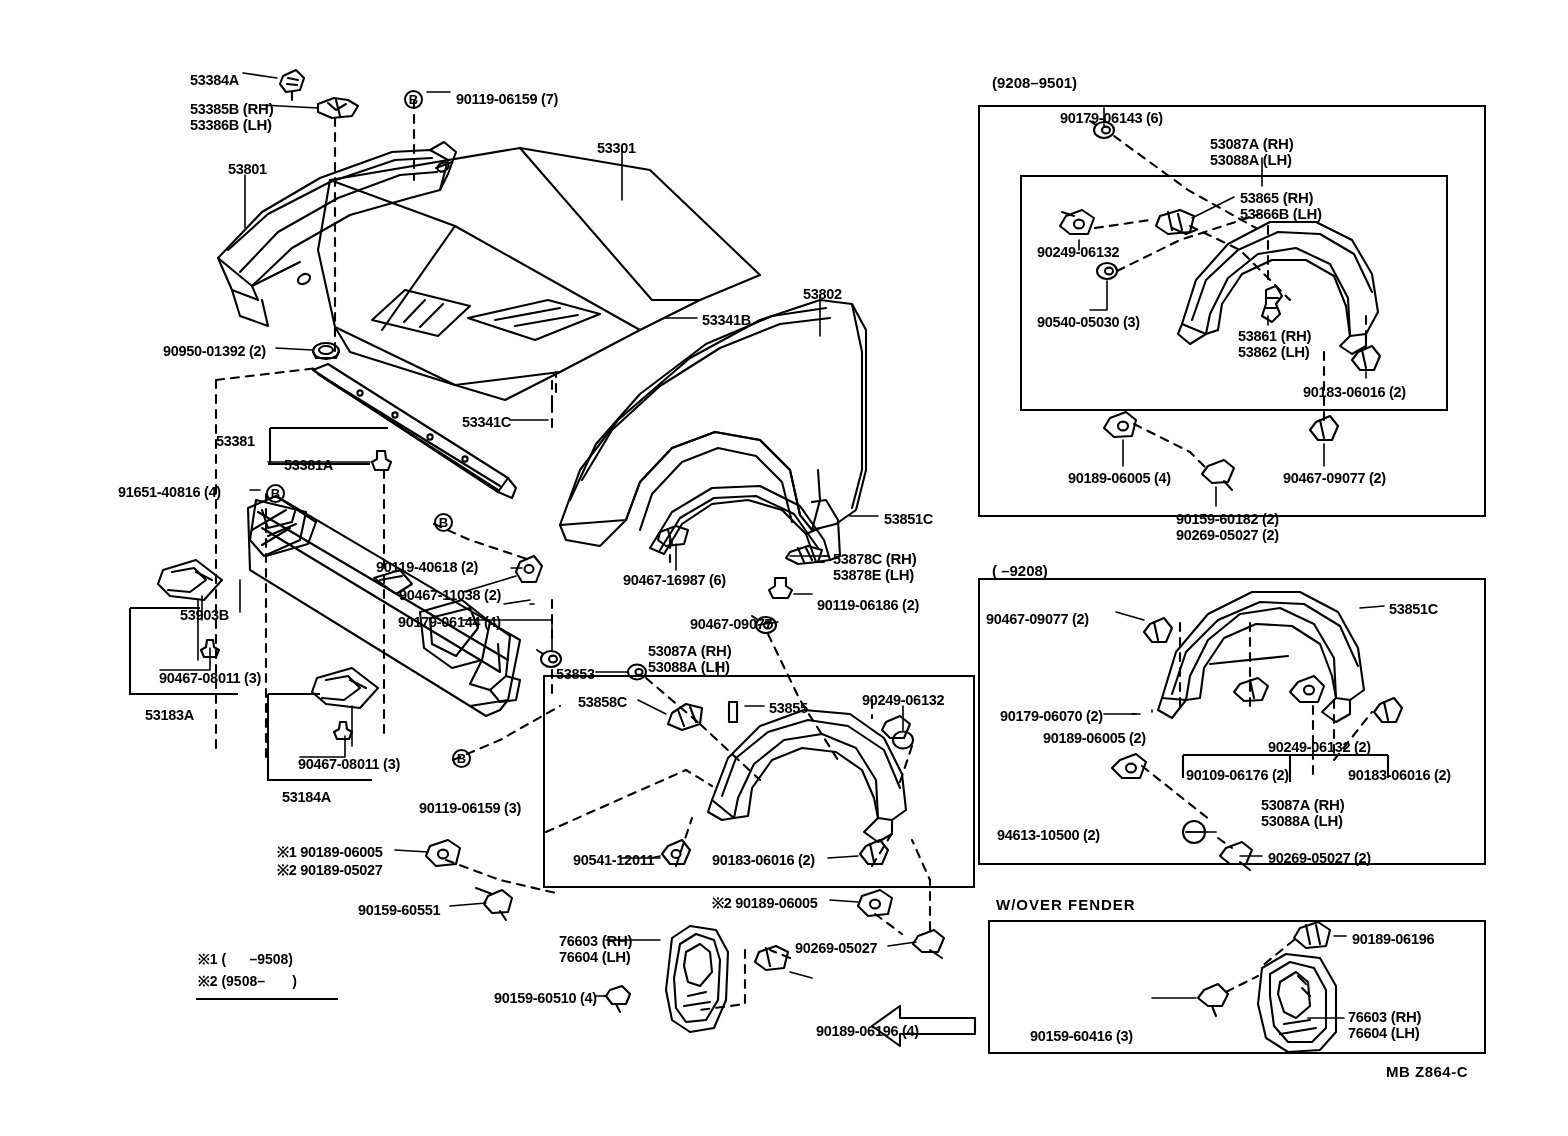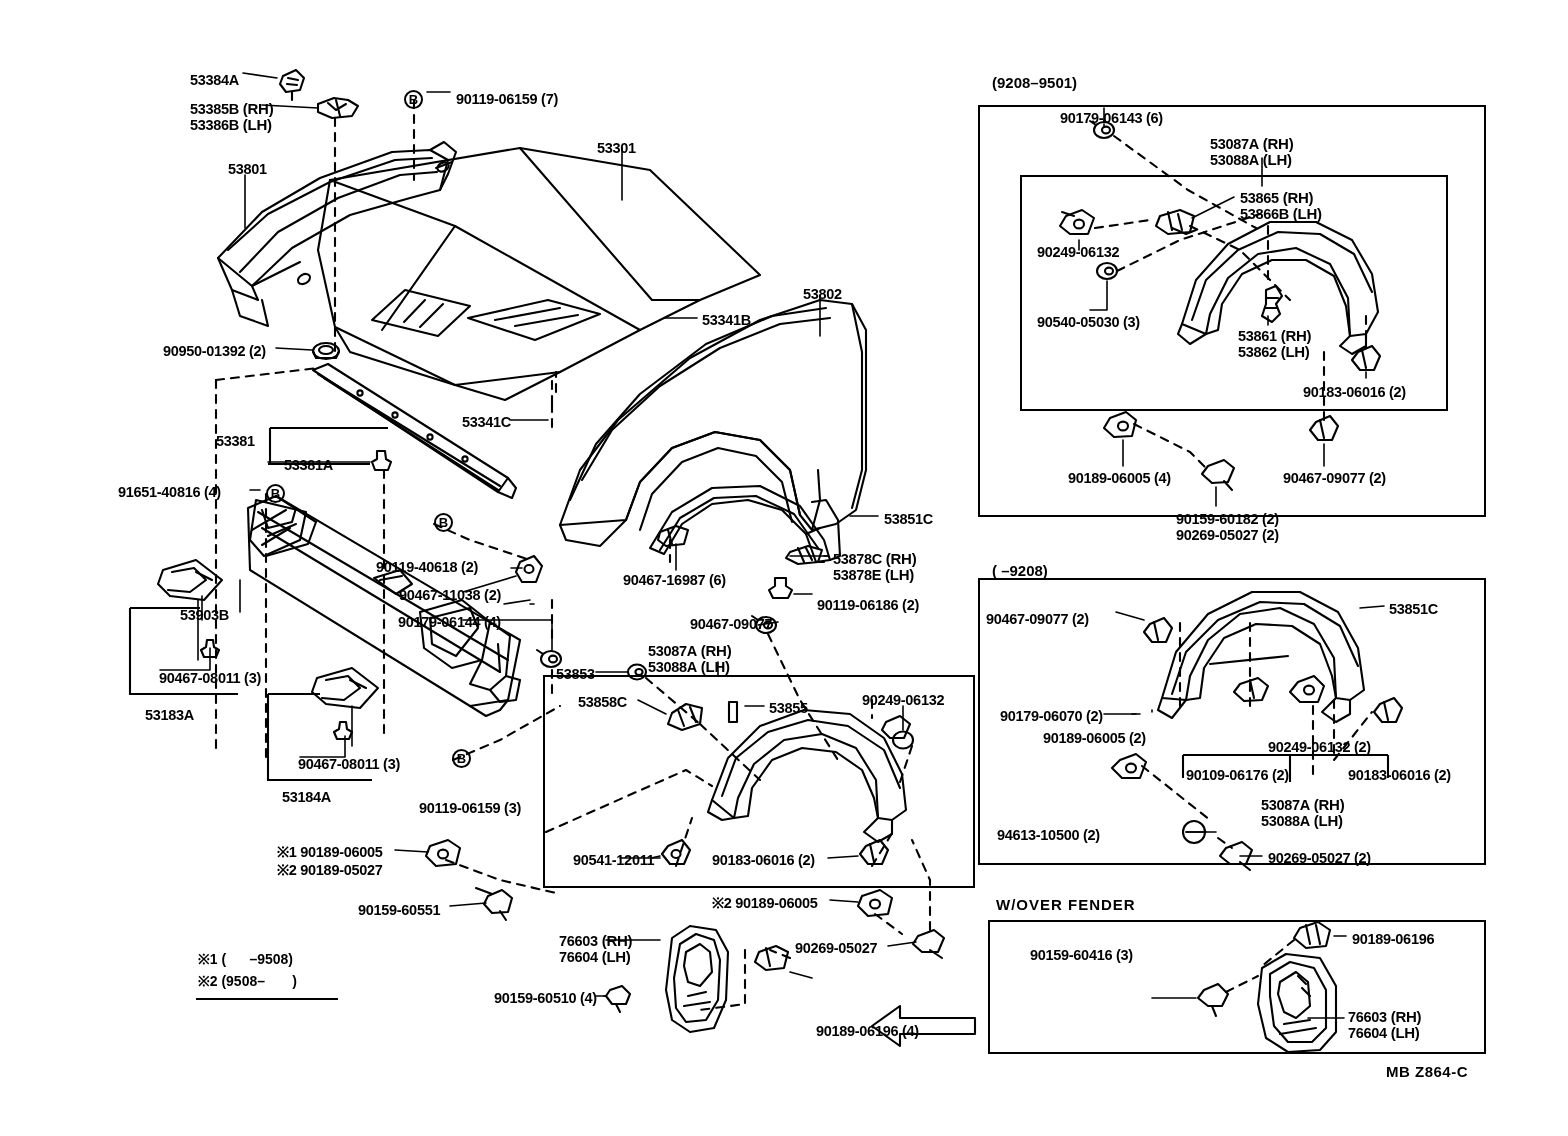--- a/index.html
+++ b/index.html
@@ -490,21 +490,21 @@
       <div class="lbl" style="left: 1000px; top: 709px;">90179-06070 (2)</div>
       <div class="lbl" style="left: 1004px; top: 731px; margin-left: 39px;">90189-06005 (2)</div>
       <div class="lbl" style="left: 1268px; top: 740px;">90249-06132 (2)</div>
       <div class="lbl" style="left: 1186px; top: 768px;">90109-06176 (2)</div>
       <div class="lbl" style="left: 1348px; top: 768px;">90183-06016 (2)</div>
       <div class="lbl" style="left: 1261px; top: 797px;"><span>53087A</span><span class="sfx"> (RH)</span></div>
       <div class="lbl" style="left: 1261px; top: 813px;"><span>53088A</span><span class="sfx"> (LH)</span></div>
       <div class="lbl" style="left: 997px; top: 828px;">94613-10500 (2)</div>
       <div class="lbl" style="left: 1268px; top: 851px;">90269-05027 (2)</div>
       <div class="lbl" style="left: 1352px; top: 932px;">90189-06196</div>
-      <div class="lbl" style="left: 1030px; top: 948px; text-align: center;">90159-60416 (3)</div>
+      <div class="lbl" style="left: 1030px; top: 1029px; text-align: center;">90159-60416 (3)</div>
       <div class="lbl" style="left: 1348px; top: 1009px;"><span>76603</span><span class="sfx"> (RH)</span></div>
       <div class="lbl" style="left: 1348px; top: 1025px;"><span>76604</span><span class="sfx"> (LH)</span></div>
       <div class="cmark" style="left: 404px; top: 90px;">B</div>
       <div class="cmark" style="left: 266px; top: 484px;">B</div>
       <div class="cmark" style="left: 434px; top: 513px;">B</div>
       <div class="cmark" style="left: 452px; top: 749px;">B</div>
     </div>
 
   <div class="fnote" style="left:198px;top:950px;">※1 (      –9508)</div>
   <div class="fnote" style="left:198px;top:972px;">※2 (9508–       )</div>

